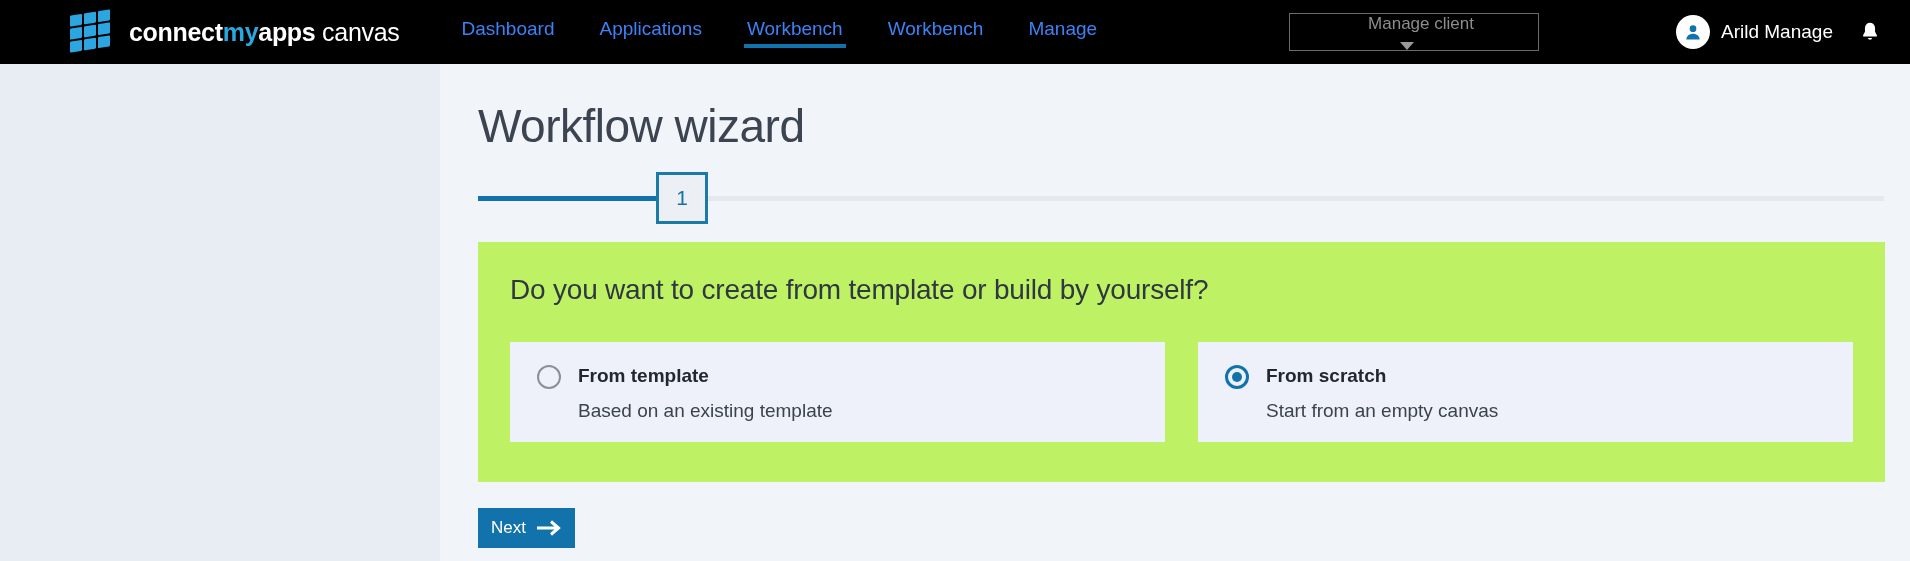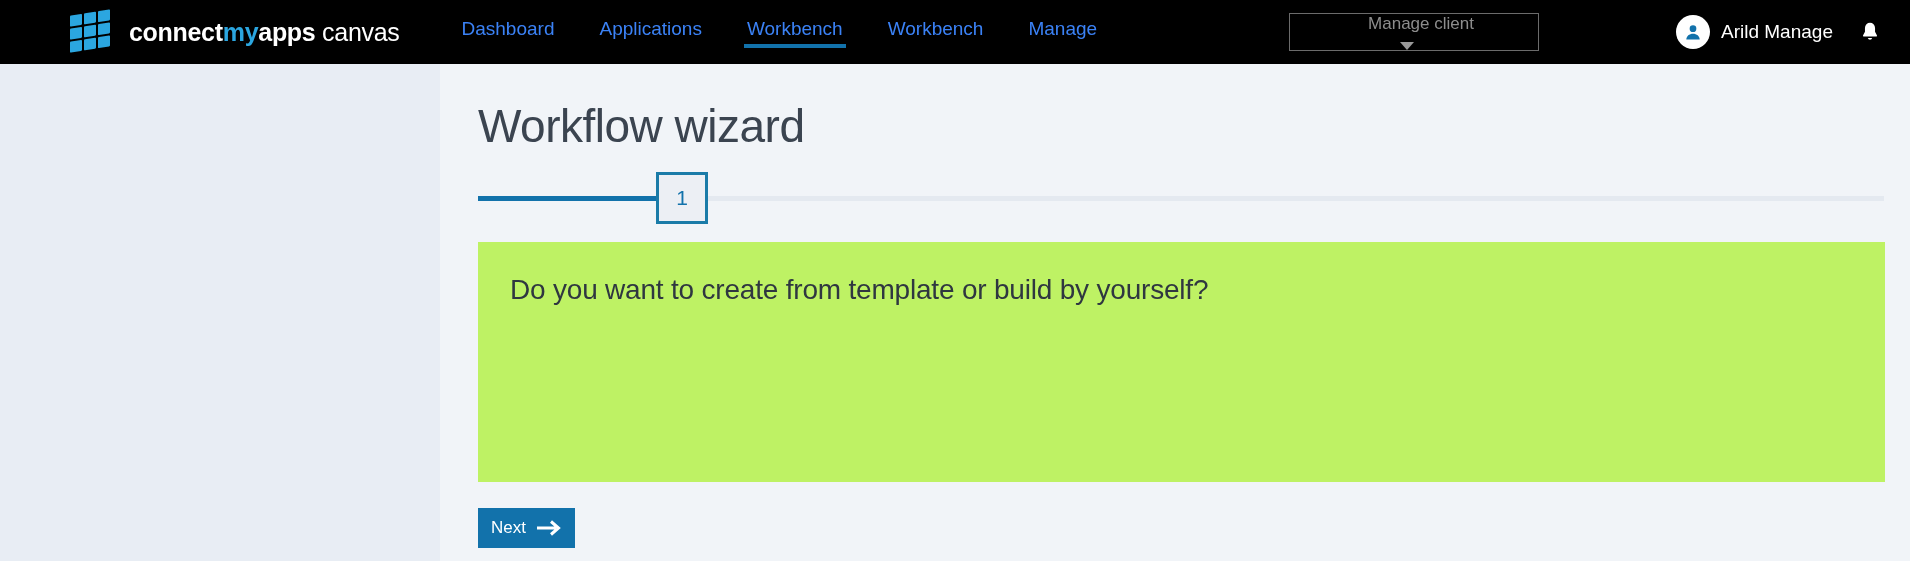--- a/index.html
+++ b/index.html
@@ -349,20 +349,35 @@
 
   <div class="progress">
     <div class="track"></div>
     <div class="fill"></div>
     <div class="step-box">1</div>
   </div>
 
   <div class="card">
     <div class="card-heading">Do you want to create from template or build by yourself?</div>
 
+    <div class="options">
+
+      <div class="option">
+        <span class="radio"></span>
+        <span class="opt-title">From template</span>
+        <span class="opt-desc">Based on an existing template</span>
+      </div>
+
+      <div class="option">
+        <span class="radio checked"></span>
+        <span class="opt-title">From scratch</span>
+        <span class="opt-desc">Start from an empty canvas</span>
+      </div>
+
+    </div>
   </div>
 
   <div class="next-btn">
     <span class="label">Next</span>
     <span class="arrow">
       <svg width="26" height="18" viewBox="0 0 26 18">
         <path d="M1 9h19M15 2.5L22.5 9 15 15.5" stroke="#ffffff" stroke-width="3" fill="none" stroke-linecap="butt" stroke-linejoin="miter"></path>
       </svg>
     </span>
   </div>

